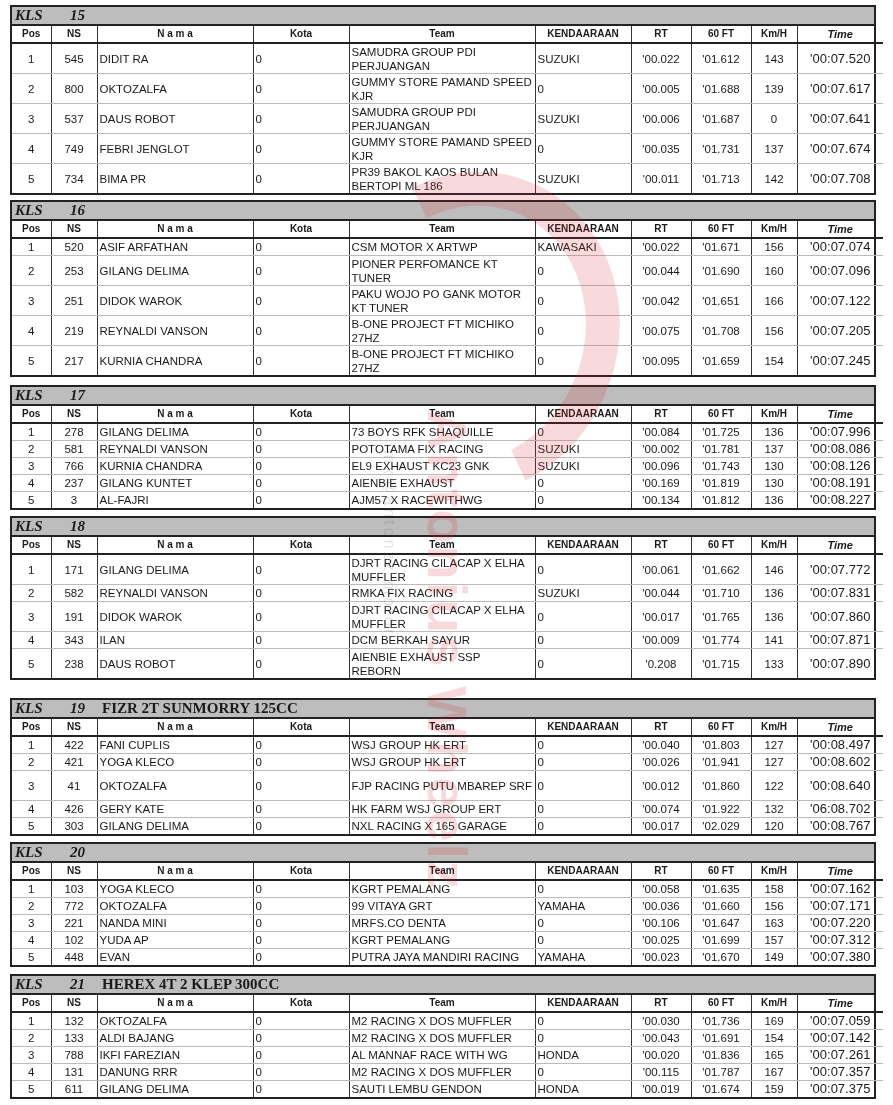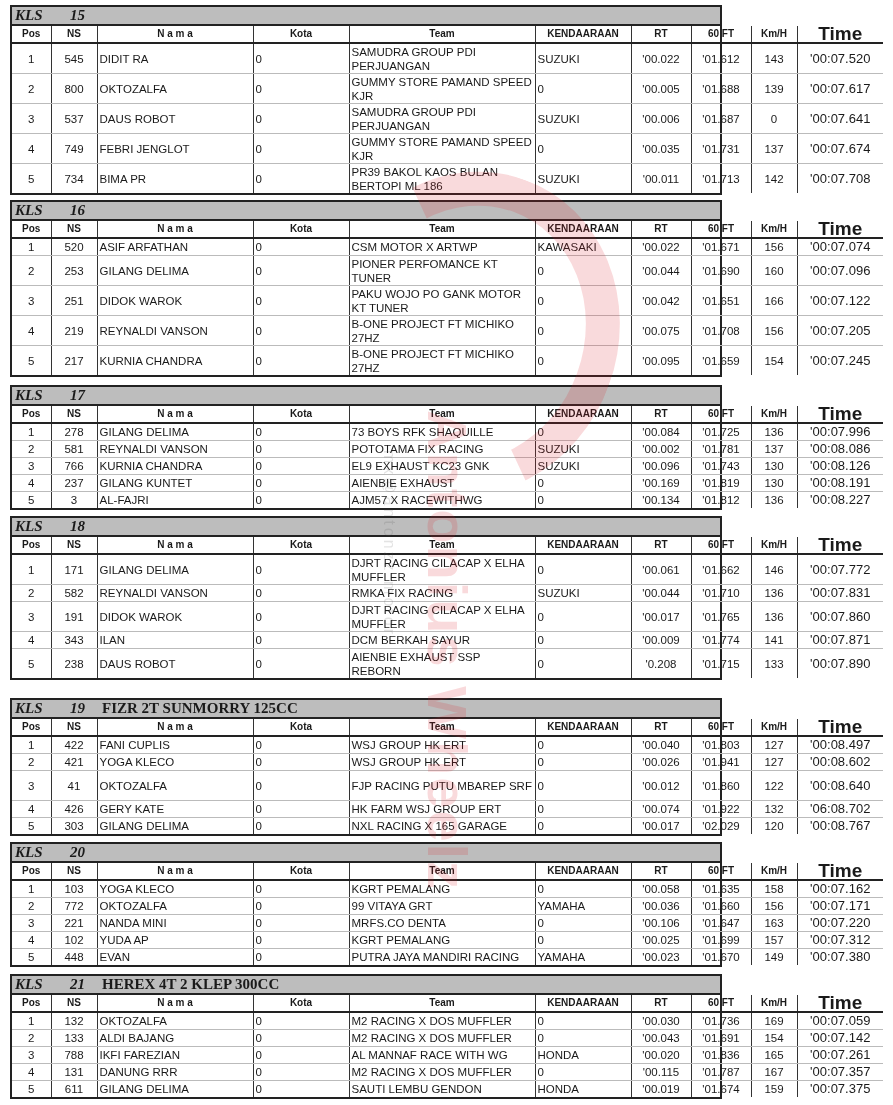--- a/index.html
+++ b/index.html
@@ -7,31 +7,31 @@
          font-family: "Liberation Sans", sans-serif; color: #1a1a1a; }
   .watermark { position: absolute; left: 300px; top: 150px; width: 260px; height: 780px;
                pointer-events: none; z-index: 5; opacity: 0.16; }
   .watermark .wm-arc { position: absolute; left: 20px; top: 20px; width: 230px; height: 260px;
                border: 34px solid #e0202a; border-radius: 50%; border-left-color: transparent; border-bottom-color: transparent; transform: rotate(20deg); }
   .watermark .wm-text { position: absolute; left: 120px; top: 260px; width: 60px; height: 500px;
                writing-mode: vertical-rl; font-family: "Liberation Sans", sans-serif; font-weight: bold;
                font-size: 56px; color: #e0202a; letter-spacing: 2px; }
   .watermark .wm-sub { position: absolute; left: 80px; top: 300px; writing-mode: vertical-rl;
                font-size: 16px; color: #555; letter-spacing: 3px; }
-  .kls { position: absolute; left: 10px; width: 712px; border: 2px solid #222; box-sizing: border-box; background: #fff; }
+  .kls { position: absolute; left: 10px; width: 866px; border: 2px solid #222; box-sizing: border-box; background: #fff; }
   .kls-title { height: 17px; background: #bdbdbd; border-bottom: 2px solid #222; display: flex; align-items: center;
                font-family: "Liberation Serif", serif; font-weight: bold; font-size: 15px; line-height: 17px; white-space: nowrap; }
   .kls-title .kls-label { font-style: italic; width: 42px; padding-left: 3px; }
   .kls-title .kls-num { font-style: italic; width: 35px; padding-left: 13px; box-sizing: border-box; }
   .kls-title .kls-name { padding-left: 10px; }
   table { border-collapse: collapse; width: 100%; table-layout: fixed; }
   th, td { border-right: 1px solid #333; padding: 0 2px; font-size: 11.5px; overflow: hidden; }
   th:last-child, td:last-child { border-right: none; }
   th { height: 16px; font-size: 10px; font-weight: bold; text-align: center; border-bottom: 2px solid #222; line-height: 14px; }
-  th.th-time { font-size: 19px; }
+  th.th-time { font-size: 11px; font-style: italic; }
   td { border-bottom: 1px solid #bbb; line-height: 14px; vertical-align: middle; }
   tr:last-child td { border-bottom: none; }
   td.c { text-align: center; }
   td.l { text-align: left; }
   td.time { text-align: center; font-weight: normal; font-size: 13px; }
   td.team { line-height: 14px; }
   col.c-pos { width: 39px; } col.c-ns { width: 46px; } col.c-nama { width: 156px; } col.c-kota { width: 96px; }
   col.c-team { width: 186px; } col.c-kend { width: 96px; } col.c-rt { width: 60px; } col.c-ft { width: 60px; }
   col.c-kmh { width: 46px; } col.c-time { width: 86px; }
   tr.tall td { height: 29px; }

